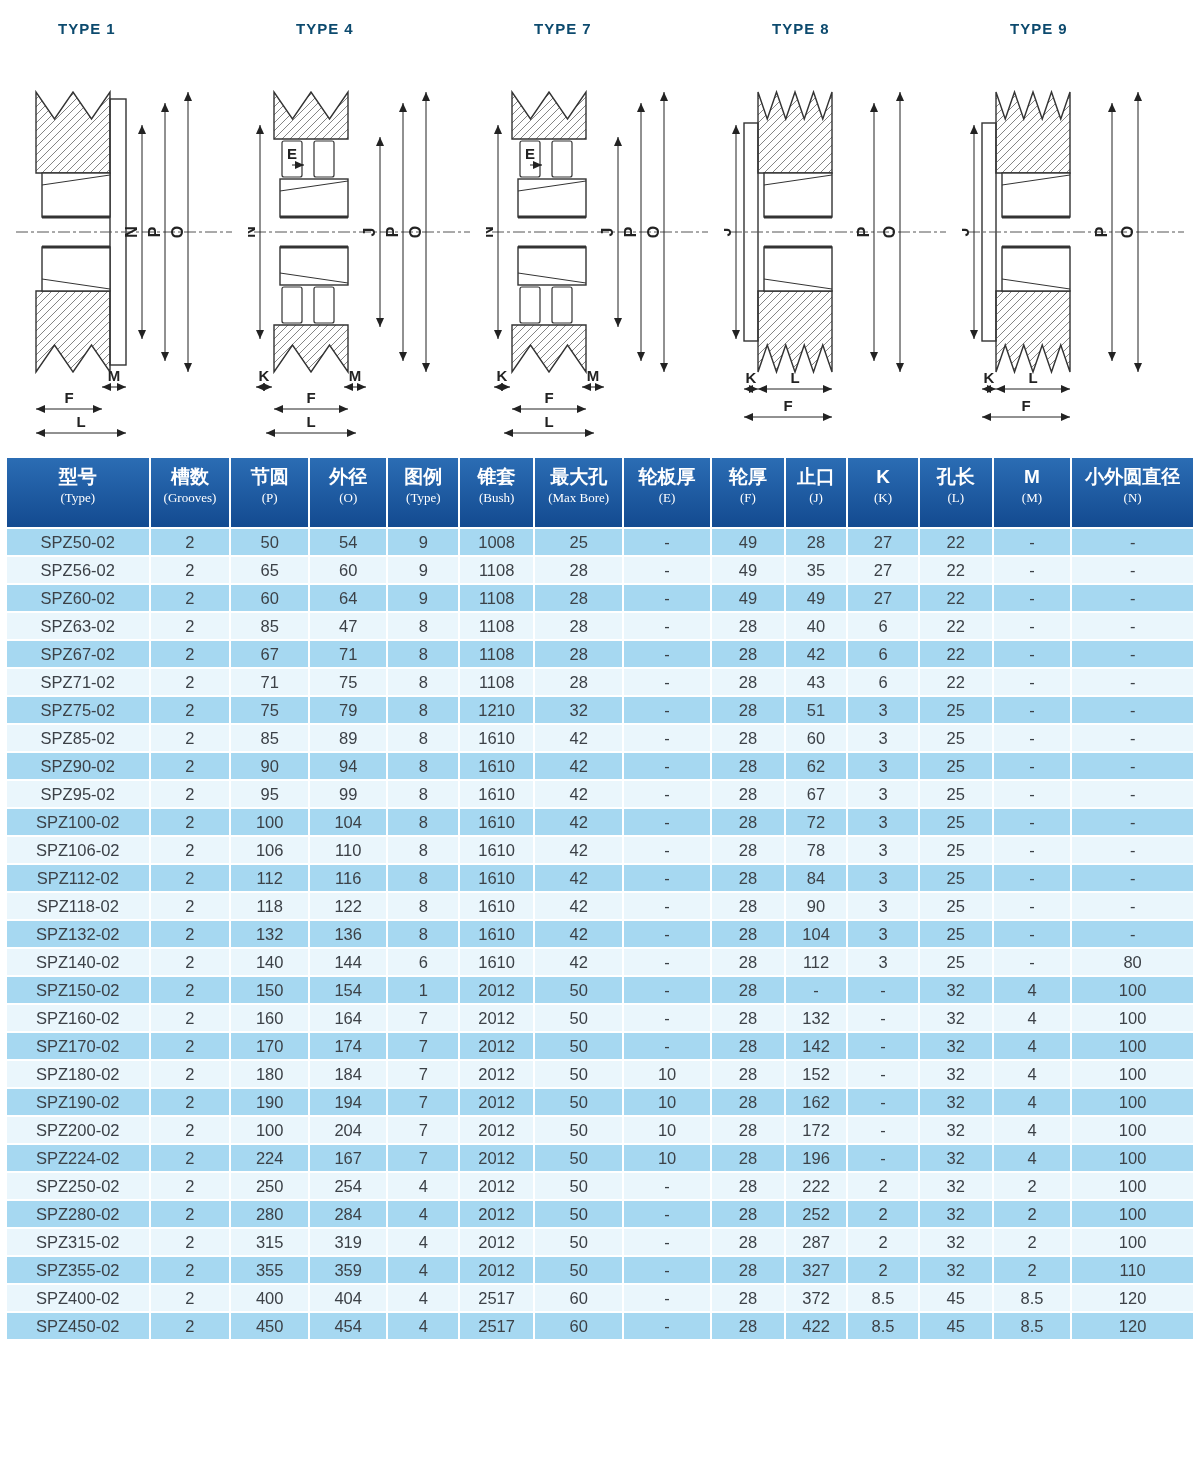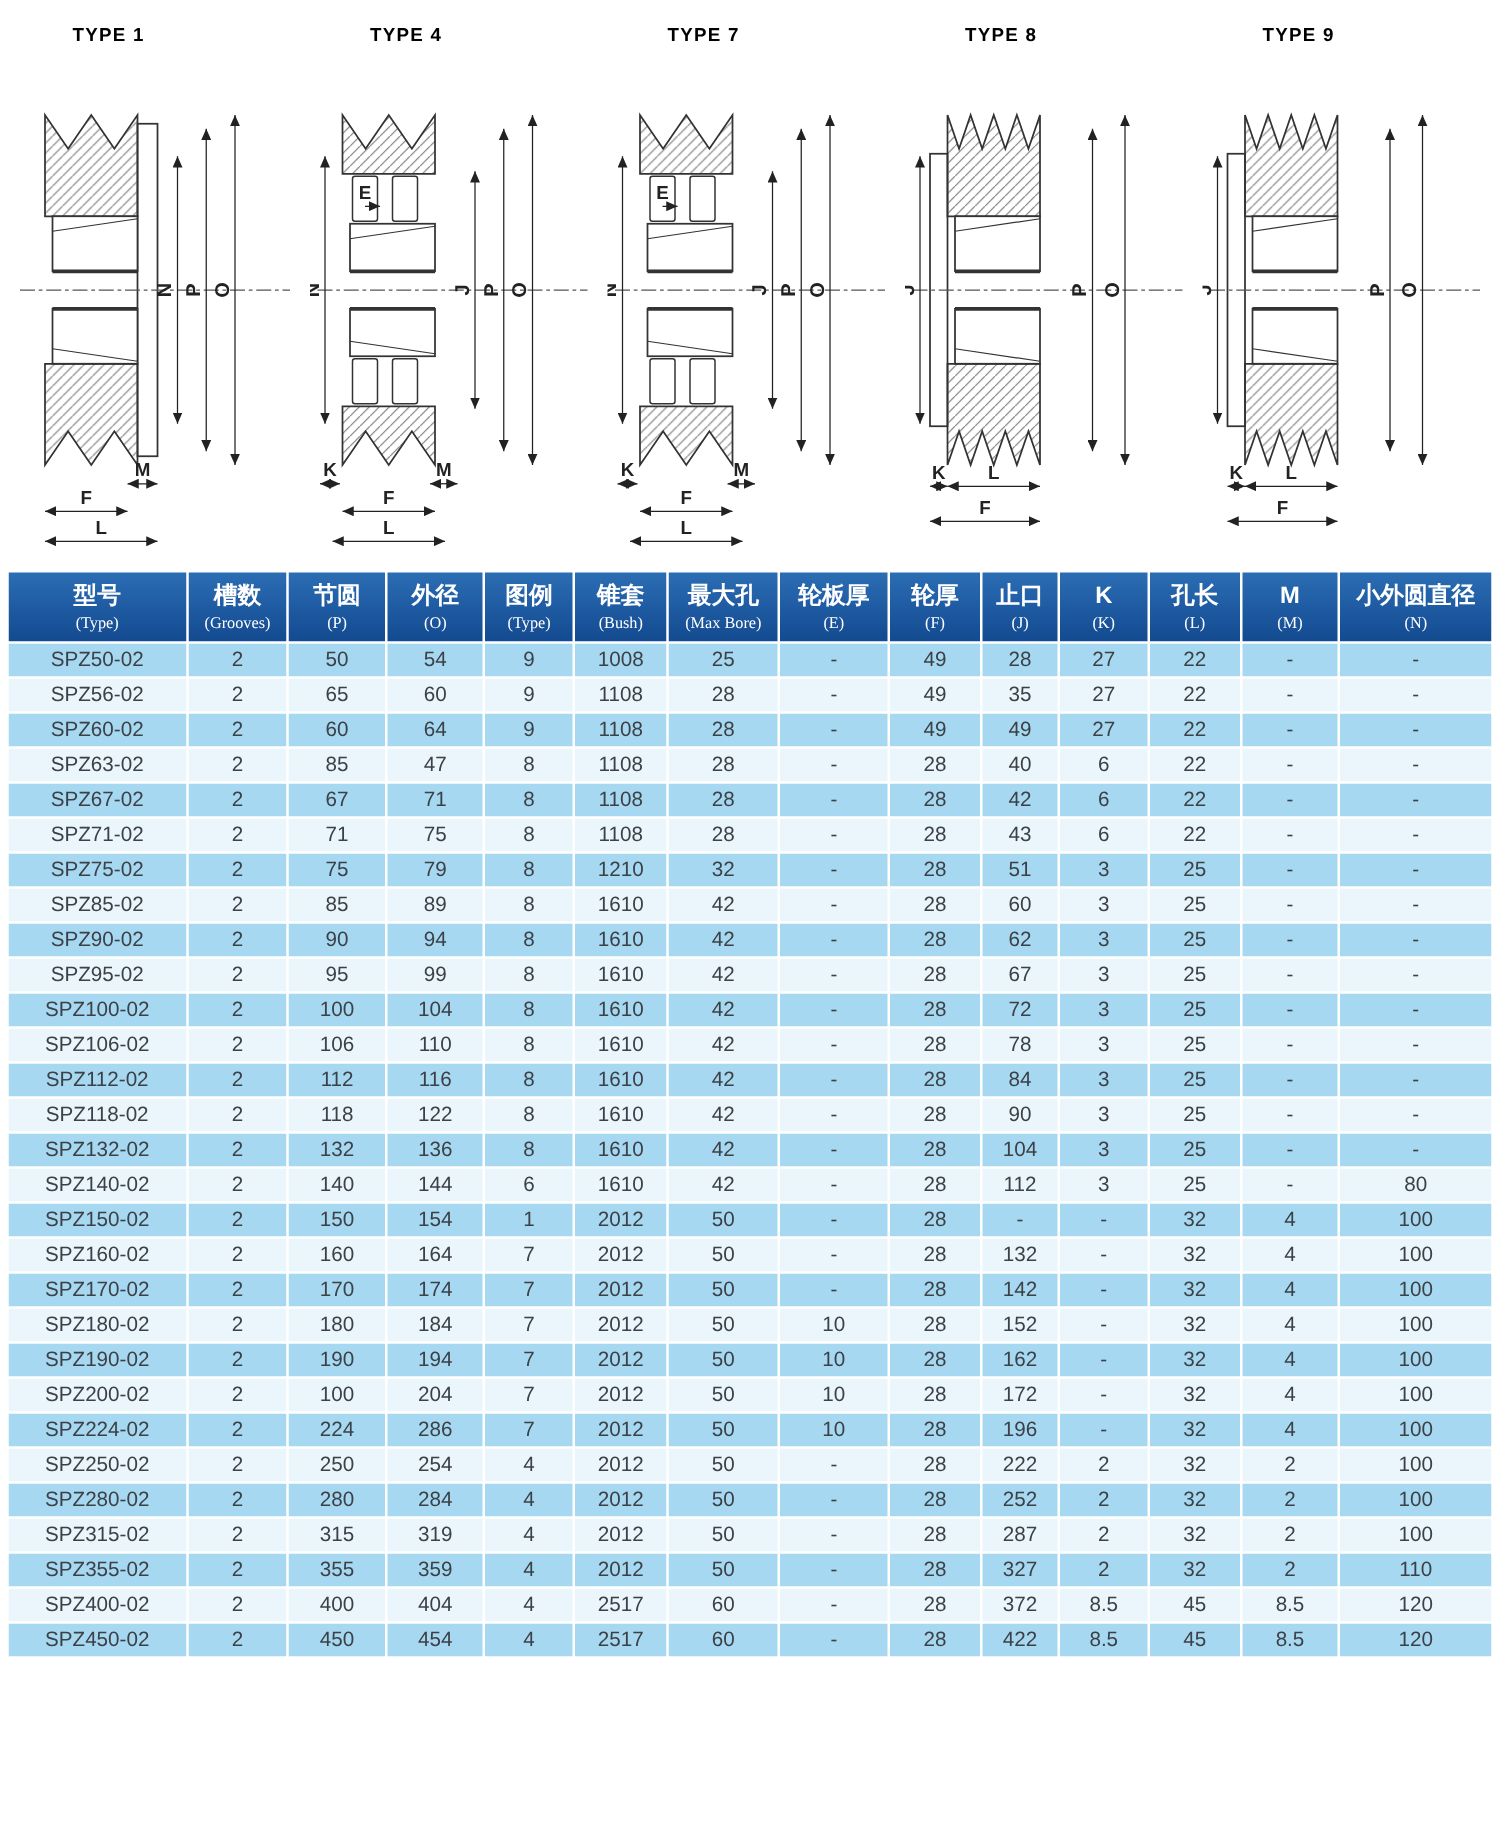--- a/index.html
+++ b/index.html
@@ -8,32 +8,32 @@
     font-family:"Liberation Sans","DejaVu Sans",sans-serif;
     box-sizing:border-box;
   }
   
   .diagrams{
     display:flex;justify-content:space-between;
     padding:12px 10px 0 10px;height:456px;box-sizing:border-box;
   }
   .diagram{margin:0;width:228px;}
   .diagram figcaption{
-    font-weight:bold;font-size:15px;color:#000000;letter-spacing:1px;
+    font-weight:bold;font-size:15px;color:#0c4a6e;letter-spacing:1px;
     padding-left:48px;margin:8px 0 0 0;
   }
   .diagram svg{display:block;}
   
   table.spec{
     width:1190px;margin:0 5px;border-collapse:separate;border-spacing:2px;
     table-layout:fixed;
   }
   table.spec th{
     background:linear-gradient(#2b6db4,#134a90);
-    color:#fff;padding:7px 0 8px 0;vertical-align:middle;
+    color:#fff;padding:7px 0 22px 0;vertical-align:middle;
   }
   table.spec th .zh{display:block;font-size:19px;font-weight:700;line-height:1.3;}
   table.spec th .en{display:block;font-size:13px;font-weight:400;line-height:1.2;font-family:Liberation Serif, serif;}
   table.spec td{
     height:26px;text-align:center;vertical-align:middle;
     font-size:16.5px;color:#3c4147;padding:0;
   }
   tbody tr:nth-child(odd) td{background:#a6d8f1;}
   tbody tr:nth-child(even) td{background:#eaf6fc;}
 </style>
@@ -680,21 +680,21 @@
           <td>172</td>
           <td>-</td>
           <td>32</td>
           <td>4</td>
           <td>100</td>
         </tr>
         <tr>
           <td>SPZ224-02</td>
           <td>2</td>
           <td>224</td>
-          <td>286</td>
+          <td>167</td>
           <td>7</td>
           <td>2012</td>
           <td>50</td>
           <td>10</td>
           <td>28</td>
           <td>196</td>
           <td>-</td>
           <td>32</td>
           <td>4</td>
           <td>100</td>

